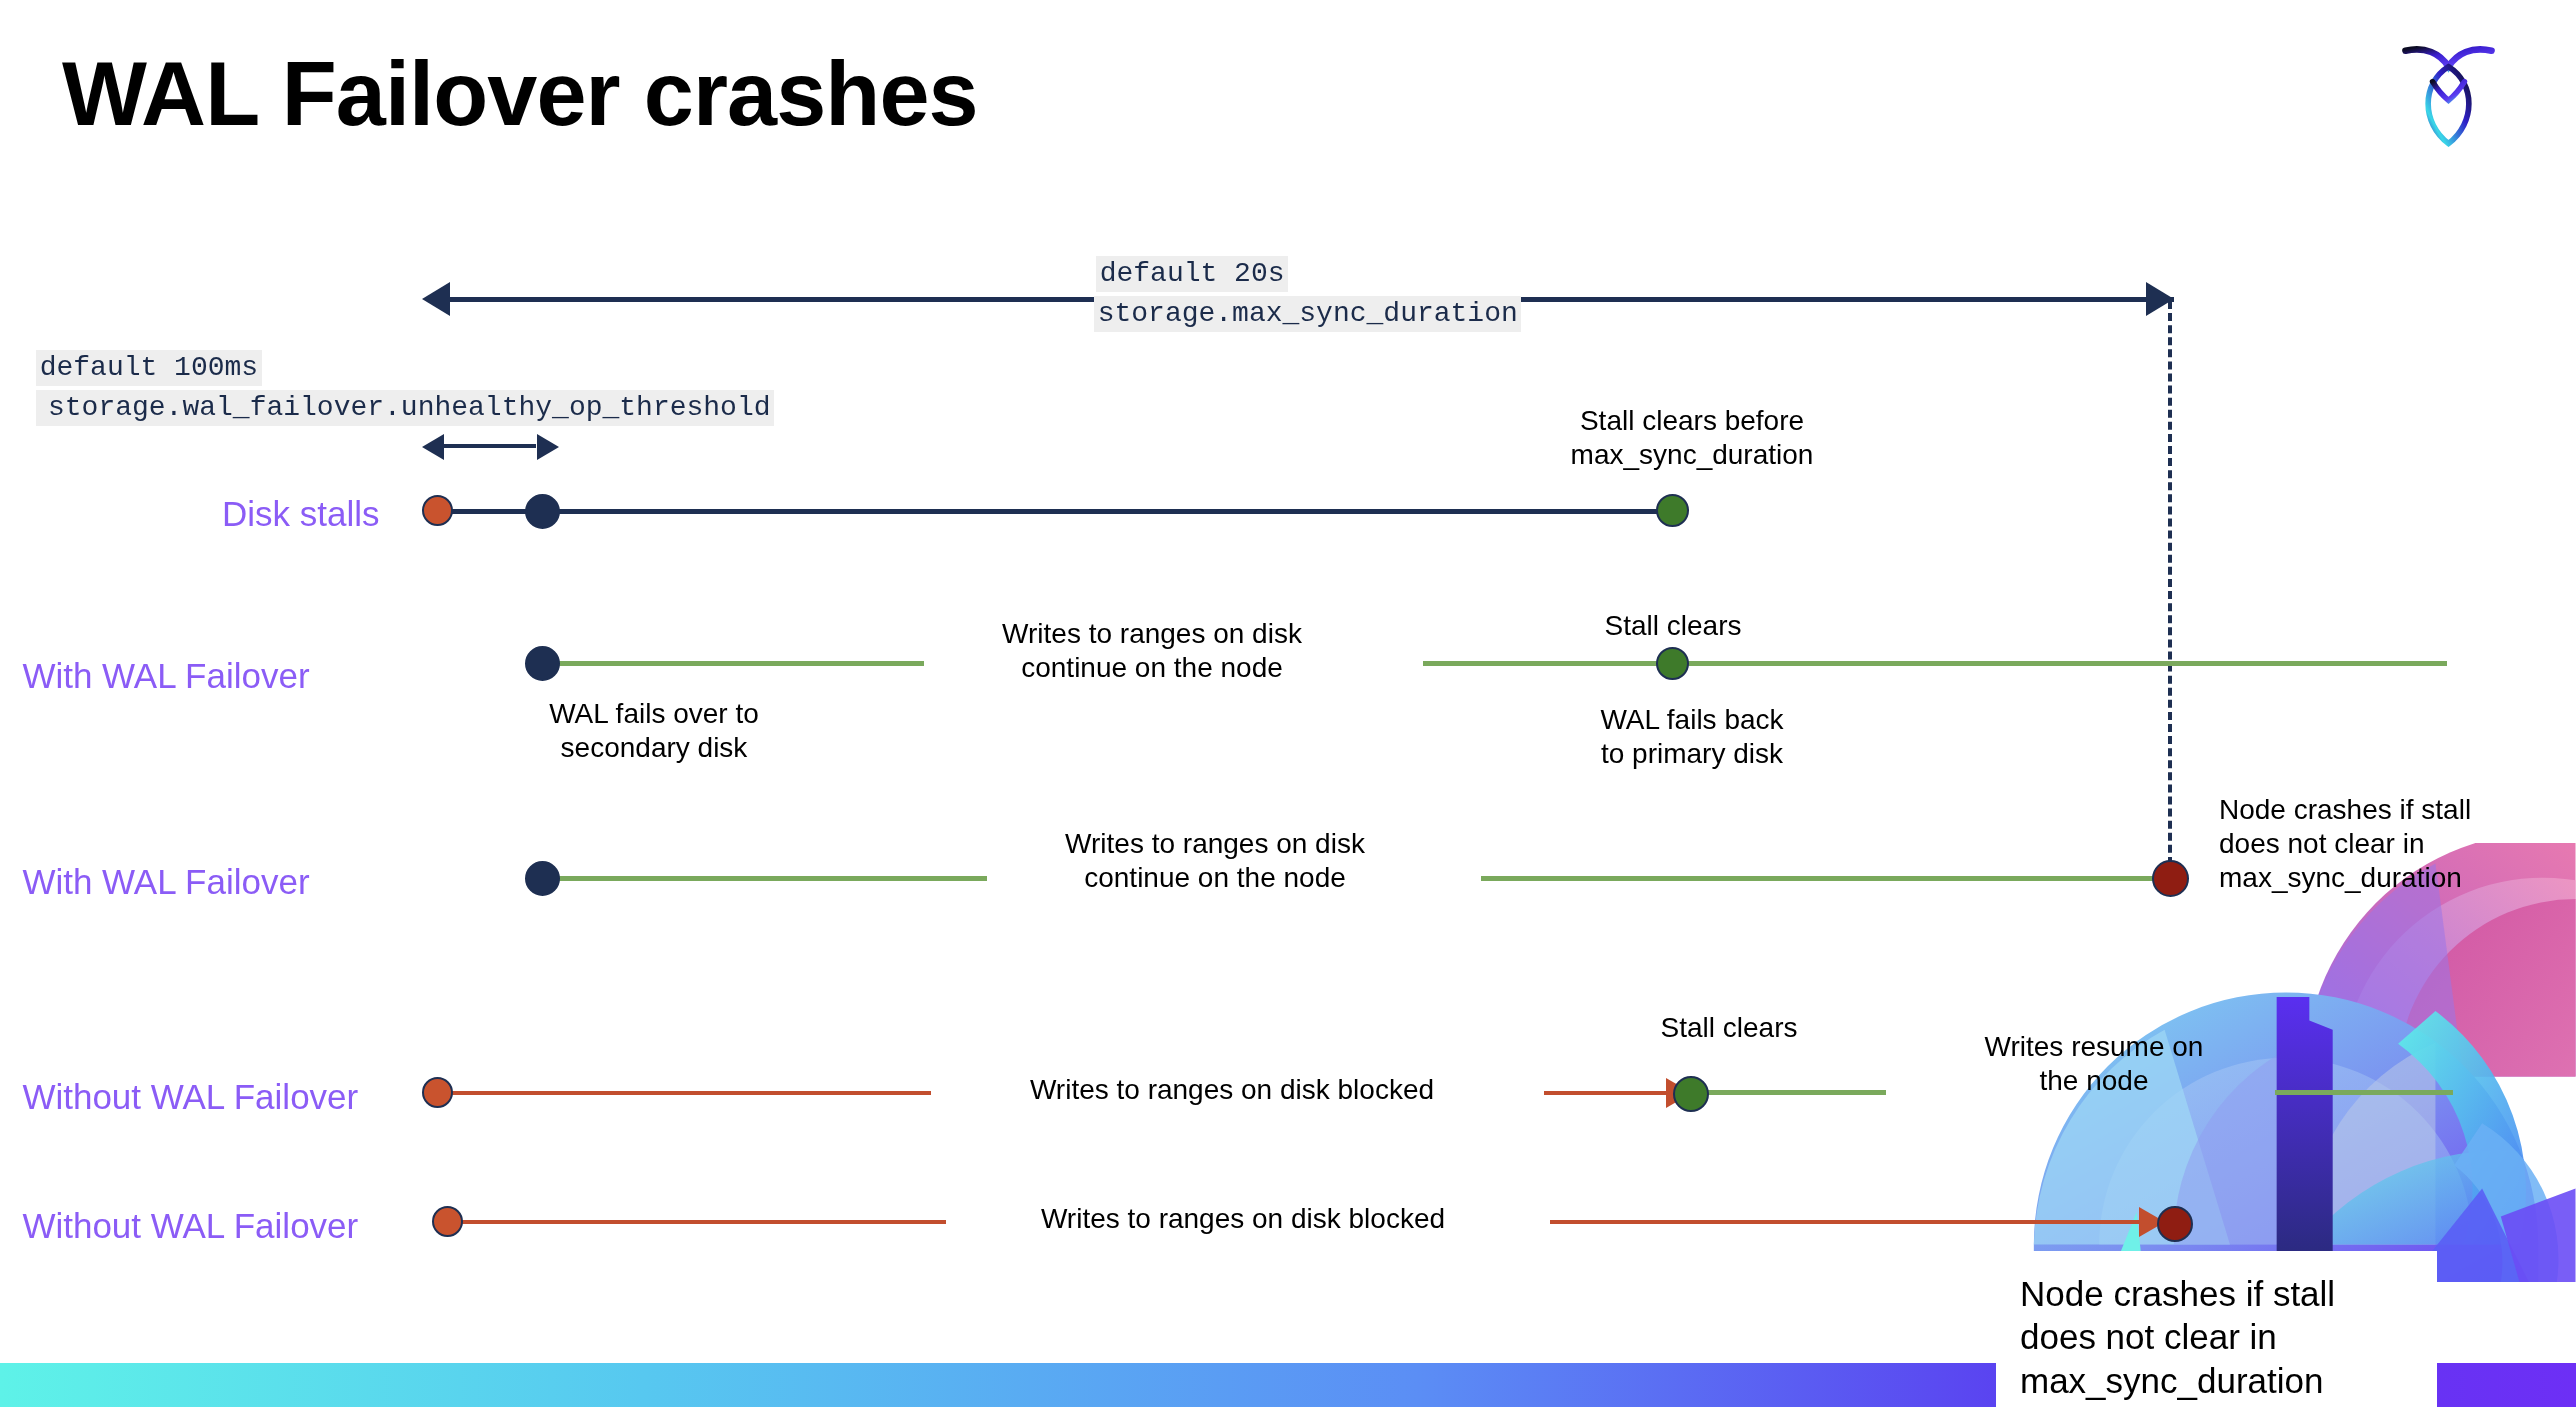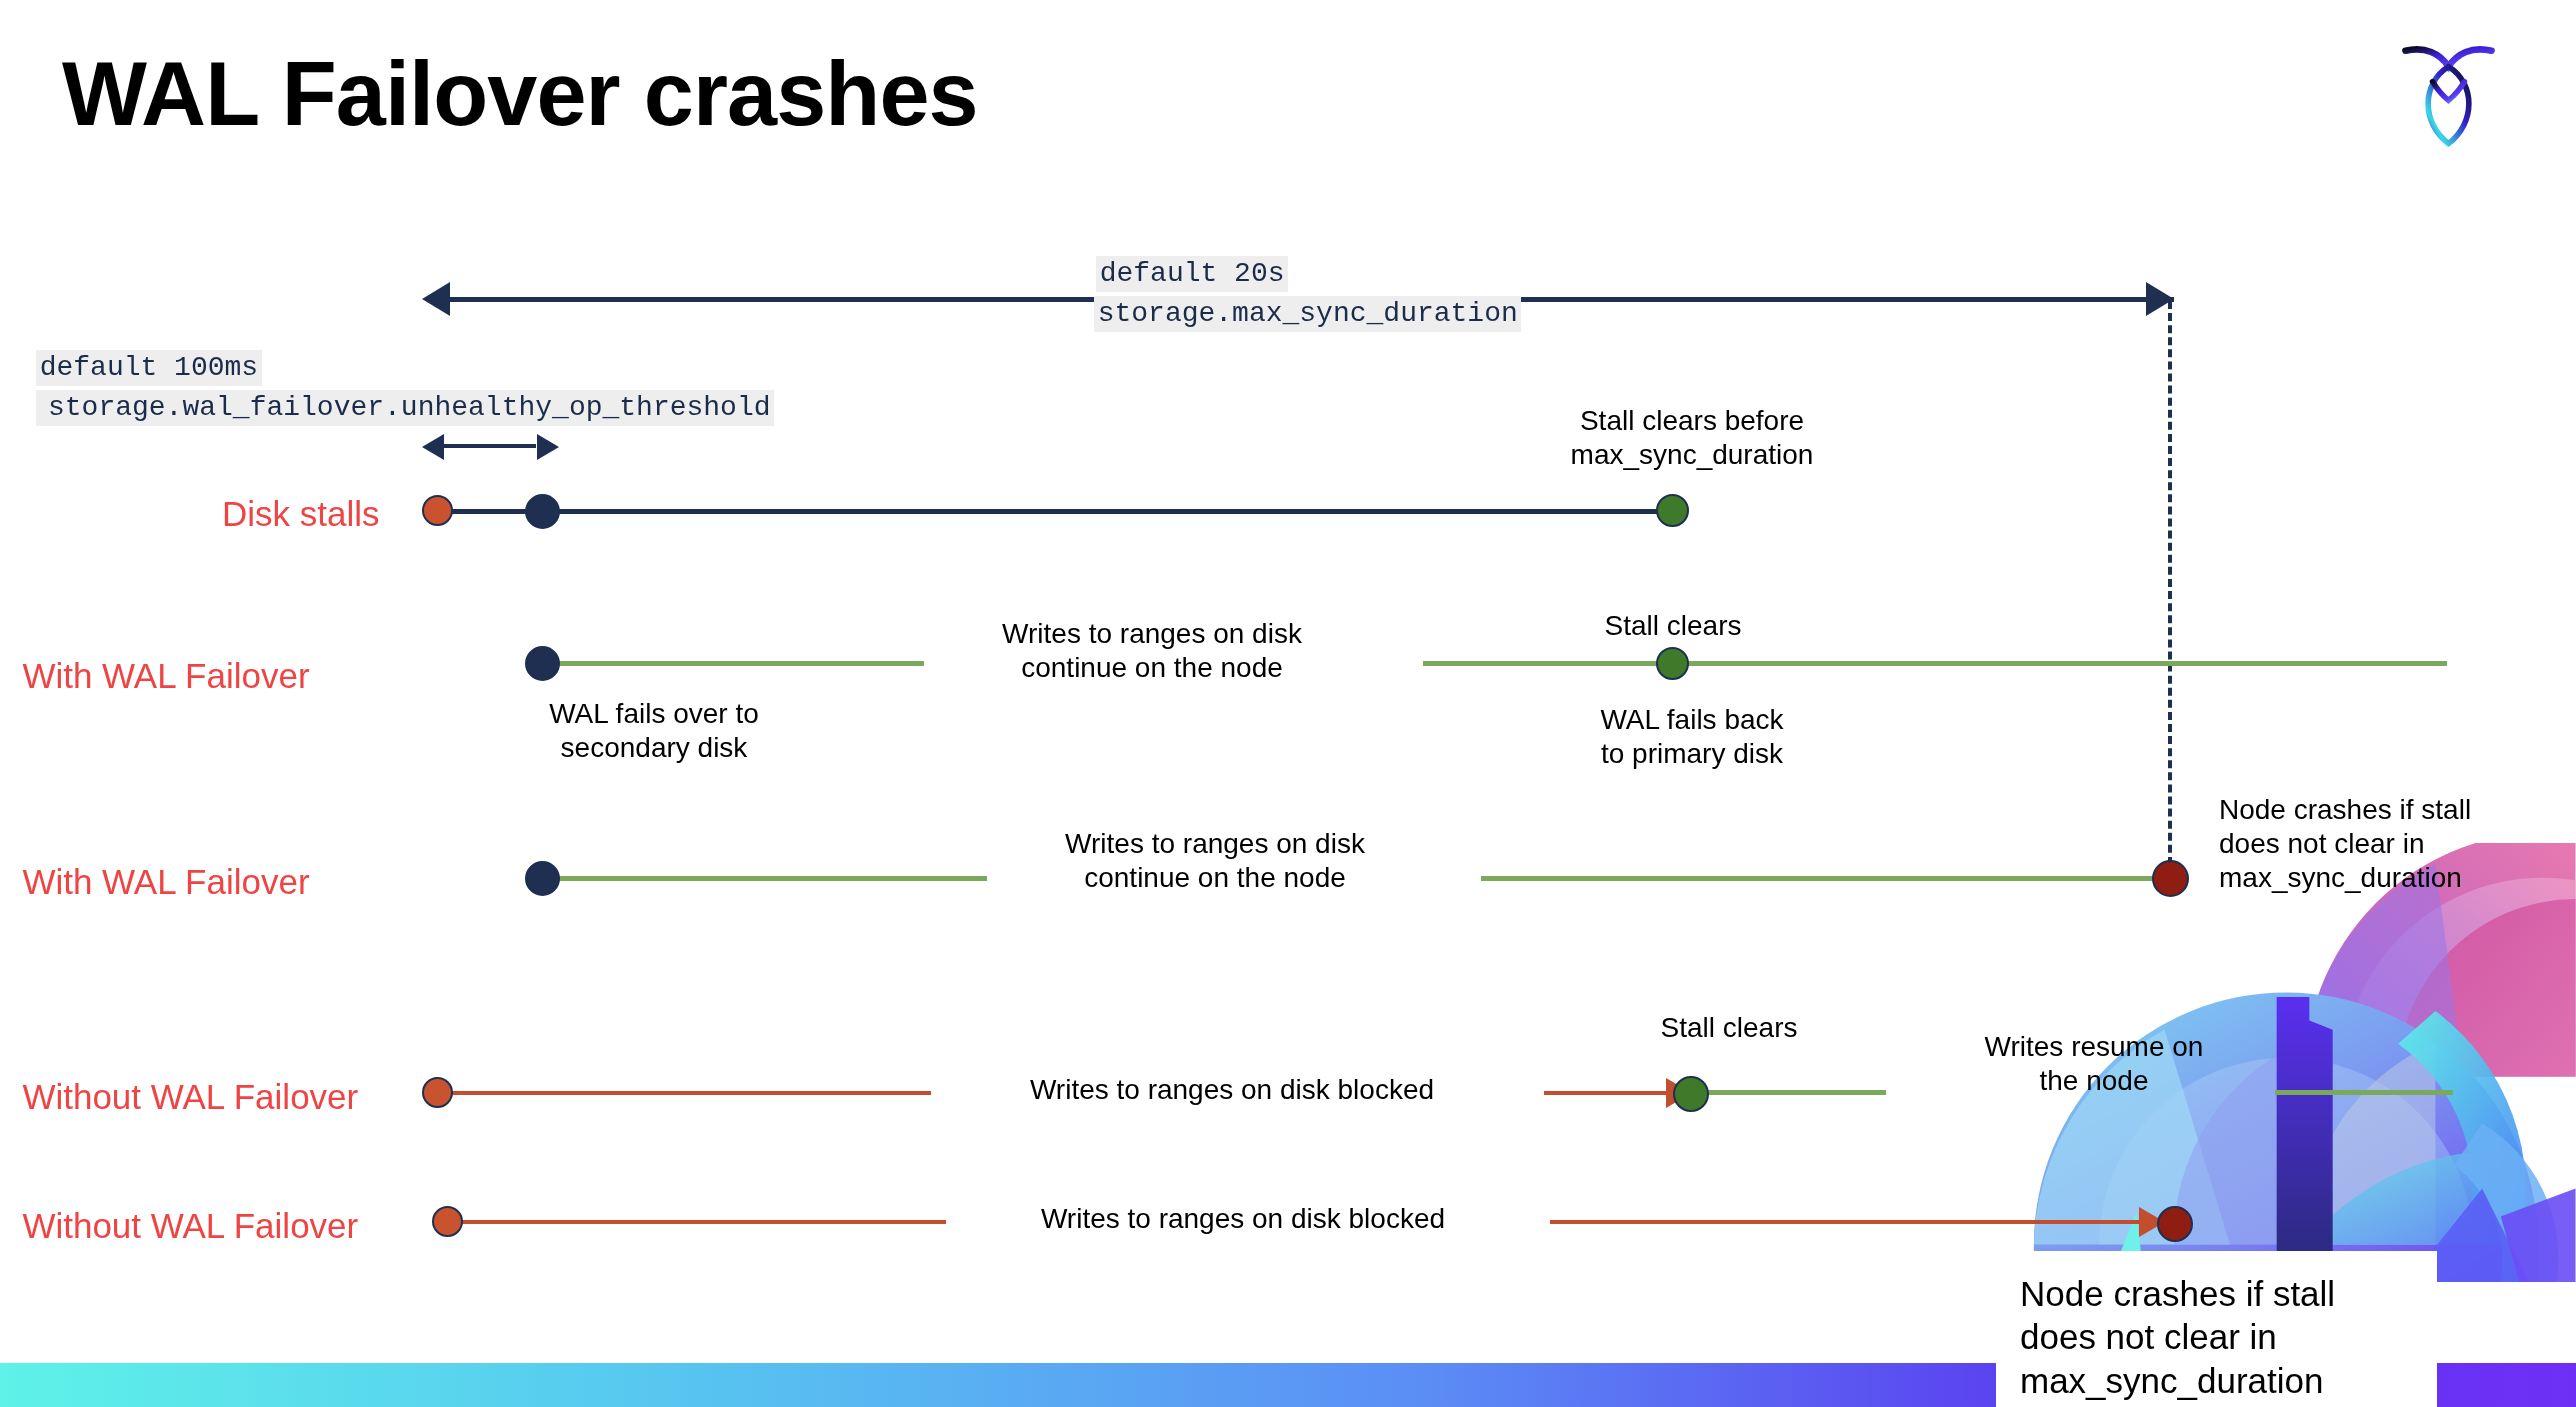--- a/index.html
+++ b/index.html
@@ -34,21 +34,21 @@
     font-family:"Liberation Mono", monospace;
     font-size:28px;color:#1b2b4a;
     background:#eeeeee;
     padding:0.9px 3.7px;white-space:pre;
     line-height:1.22;
   }
 
   
   .rowlabel{
     position:absolute;
-    font-size:35px;color:#ef4444;
+    font-size:35px;color:#8b5cf6;
     white-space:nowrap;
     font-family:"Liberation Sans", sans-serif;
   }
 
   
   .annot{
     position:absolute;
     font-size:28px;color:#000000;
     line-height:1.22;
     text-align:center;

